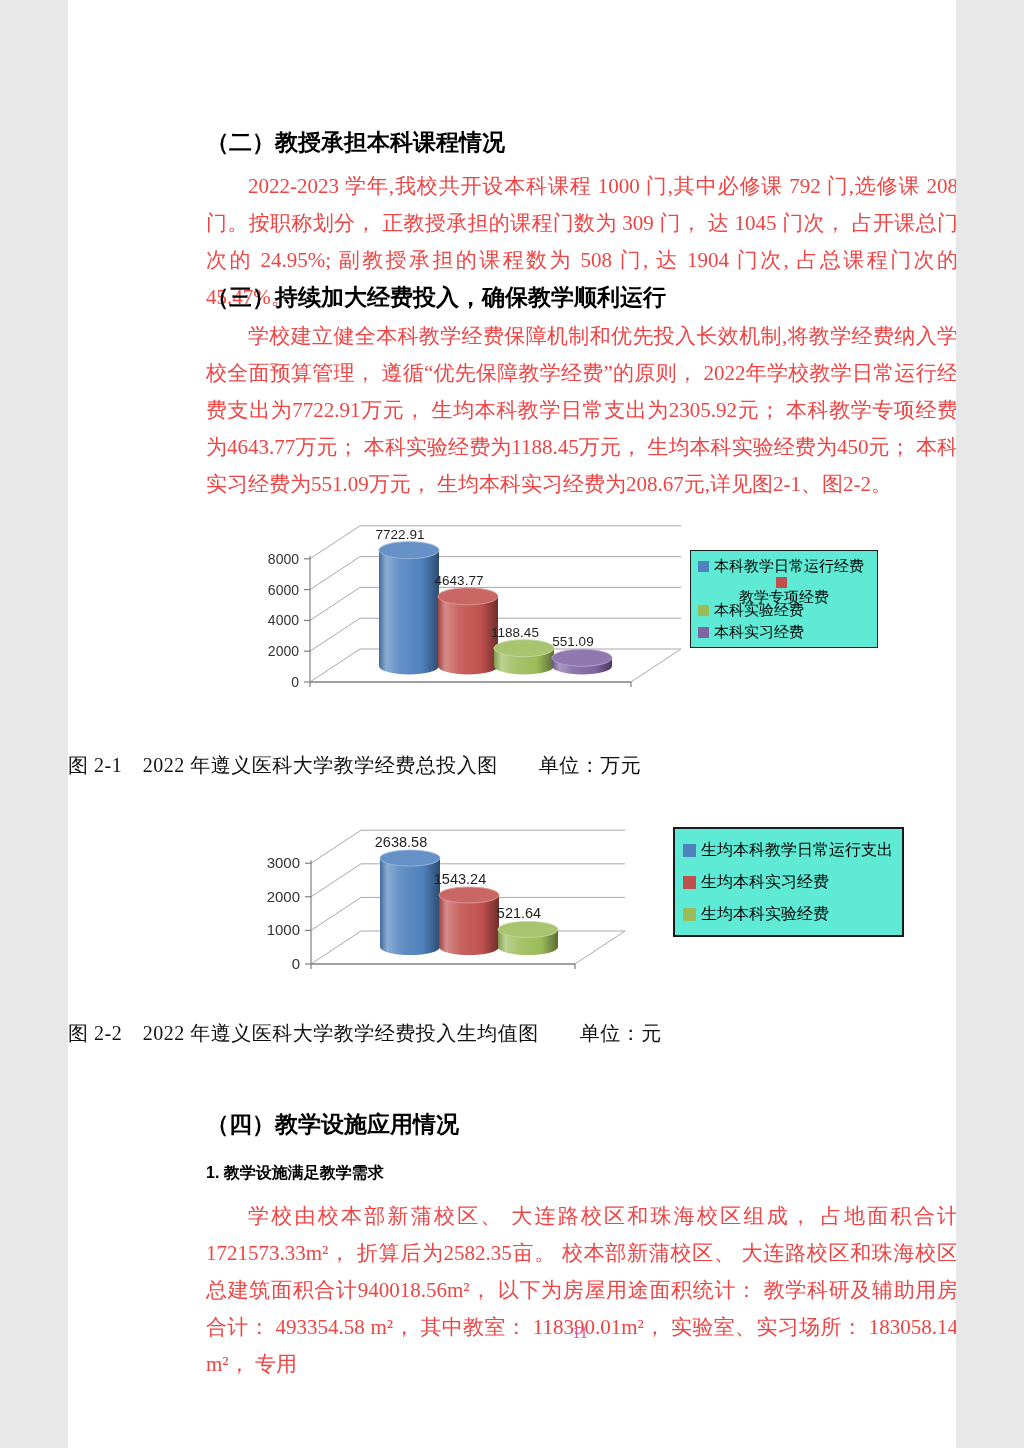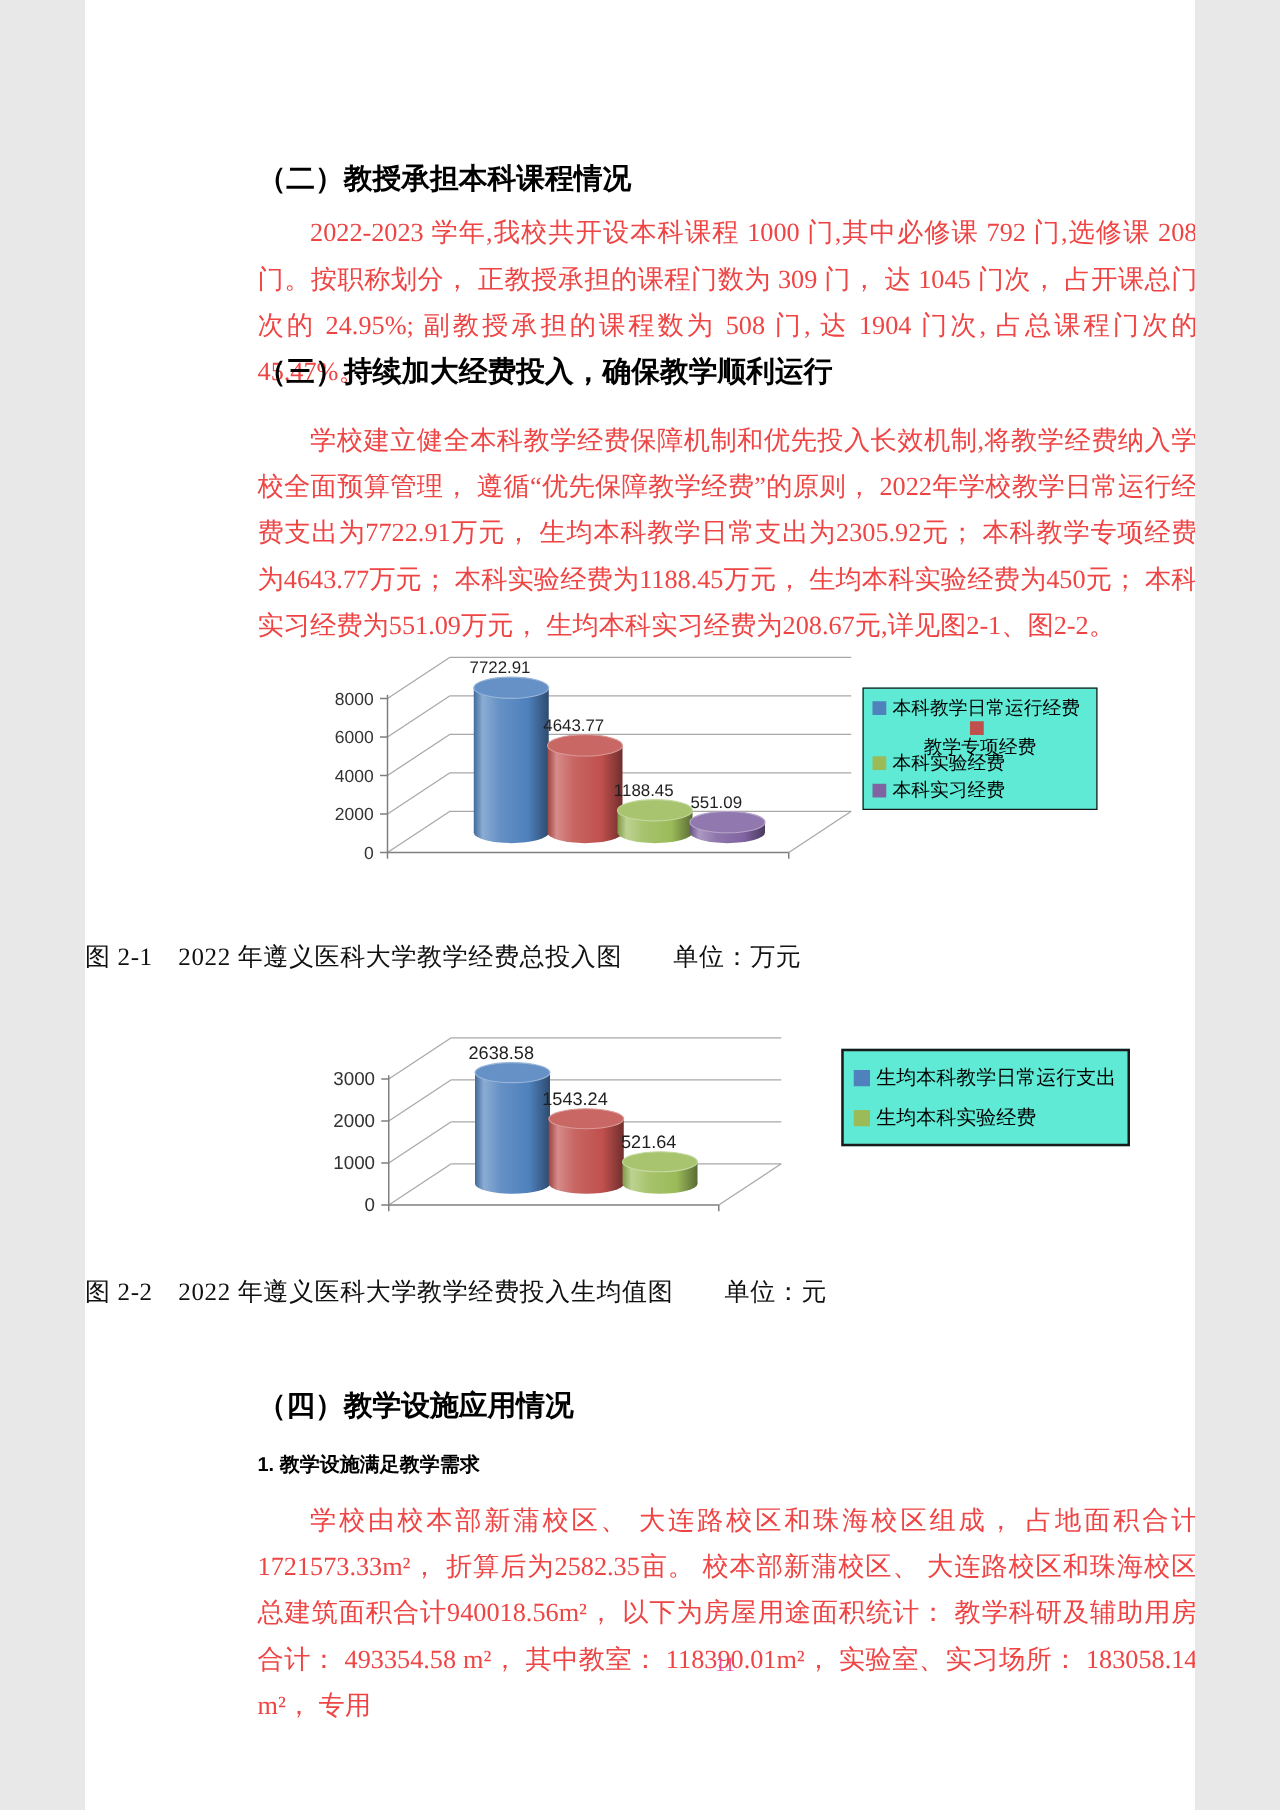--- a/index.html
+++ b/index.html
@@ -43,21 +43,21 @@
 <body>
 
 <div class="page">
 
   <div class="abs sec-heading" style="left:138px; top:126px;">（二）教授承担本科课程情况</div>
 
   <div class="abs body-p" style="left:138px; top:168px;">2022-2023 学年,我校共开设本科课程 1000 门,其中必修课 792 门,选修课 208 门。按职称划分， 正教授承担的课程门数为 309 门， 达 1045 门次， 占开课总门次的 24.95%; 副教授承担的课程数为 508 门, 达 1904 门次, 占总课程门次的 45.47%。</div>
 
   <div class="abs sec-heading" style="left:138px; top:281px;">（三）持续加大经费投入，确保教学顺利运行</div>
 
-  <div class="abs body-p" style="left:138px; top:318px;margin-top:16px;">学校建立健全本科教学经费保障机制和优先投入长效机制,将教学经费纳入学校全面预算管理， 遵循“优先保障教学经费”的原则， 2022年学校教学日常运行经费支出为7722.91万元， 生均本科教学日常支出为2305.92元； 本科教学专项经费为4643.77万元； 本科实验经费为1188.45万元， 生均本科实验经费为450元； 本科实习经费为551.09万元， 生均本科实习经费为208.67元,详见图2-1、图2-2。</div>
+  <div class="abs body-p" style="left:138px; top:318px;">学校建立健全本科教学经费保障机制和优先投入长效机制,将教学经费纳入学校全面预算管理， 遵循“优先保障教学经费”的原则， 2022年学校教学日常运行经费支出为7722.91万元， 生均本科教学日常支出为2305.92元； 本科教学专项经费为4643.77万元； 本科实验经费为1188.45万元， 生均本科实验经费为450元； 本科实习经费为551.09万元， 生均本科实习经费为208.67元,详见图2-1、图2-2。</div>
 
   <div class="abs chart-box" style="left:180px; top:505px; height:215px;">
     <div class="legend" style="left: 442px; top: 45px; width: 172px; padding: 4px 7px; border-width: 1.5px; font-size: 15px;">
         <div class="legend-item" style="height: 22px;">
           <span class="legend-swatch" style="height: 11px; width: 11px; background: rgb(79, 129, 189); margin-right: 5px;"></span>
           <span style="white-space: nowrap;">本科教学日常运行经费</span>
         </div>
         <div class="legend-item" style="height: 22px; flex-direction: column;">
           <span class="legend-swatch" style="height: 11px; width: 11px; background: rgb(192, 80, 77); margin-right: 5px;"></span>
           <span style="white-space: nowrap;">教学专项经费</span>
@@ -150,24 +150,28 @@
         <text x="152" y="33.65635" text-anchor="middle" fill="#1f1f1f" font-family="&quot;Liberation Sans&quot;,&quot;DejaVu Sans&quot;,sans-serif" font-size="13.5">7722.91</text>
         <text x="211" y="79.84344999999999" text-anchor="middle" fill="#1f1f1f" font-family="&quot;Liberation Sans&quot;,&quot;DejaVu Sans&quot;,sans-serif" font-size="13.5">4643.77</text>
         <text x="267" y="131.67325" text-anchor="middle" fill="#1f1f1f" font-family="&quot;Liberation Sans&quot;,&quot;DejaVu Sans&quot;,sans-serif" font-size="13.5">1188.45</text>
         <text x="325" y="141.23365" text-anchor="middle" fill="#1f1f1f" font-family="&quot;Liberation Sans&quot;,&quot;DejaVu Sans&quot;,sans-serif" font-size="13.5">551.09</text>
       </svg>
     </div>
 
   <div class="abs fig-caption" style="top:752px;">图 2-1　2022 年遵义医科大学教学经费总投入图　　单位：万元</div>
 
   <div class="abs chart-box" style="left:180px; top:815px; height:170px;">
-    <div class="legend" style="left: 425px; top: 12px; width: 211px; padding: 5px 8px; border-width: 2px; font-size: 16px; margin-top: 12px;">
+    <div class="legend" style="left: 425px; top: 12px; width: 211px; padding: 5px 8px; border-width: 2px; font-size: 16px;">
         <div class="legend-item" style="height: 32px;">
           <span class="legend-swatch" style="height: 13px; width: 13px; background: rgb(79, 129, 189); margin-right: 5px;"></span>
           <span style="white-space: nowrap;">生均本科教学日常运行支出</span>
+        </div>
+        <div class="legend-item" style="height: 32px;">
+          <span class="legend-swatch" style="height: 13px; width: 13px; background: rgb(192, 80, 77); margin-right: 5px;"></span>
+          <span style="white-space: nowrap;">生均本科实习经费</span>
         </div>
         <div class="legend-item" style="height: 32px;">
           <span class="legend-swatch" style="height: 13px; width: 13px; background: rgb(155, 187, 89); margin-right: 5px;"></span>
           <span style="white-space: nowrap;">生均本科实验经费</span>
         </div>
       </div>
   <svg width="700" height="170" viewBox="0 0 700 170">
         <defs>
           <linearGradient id="grad1_0" x1="0" y1="0" x2="1" y2="0">
             <stop offset="0" stop-color="rgb(65,106,155)"></stop>

